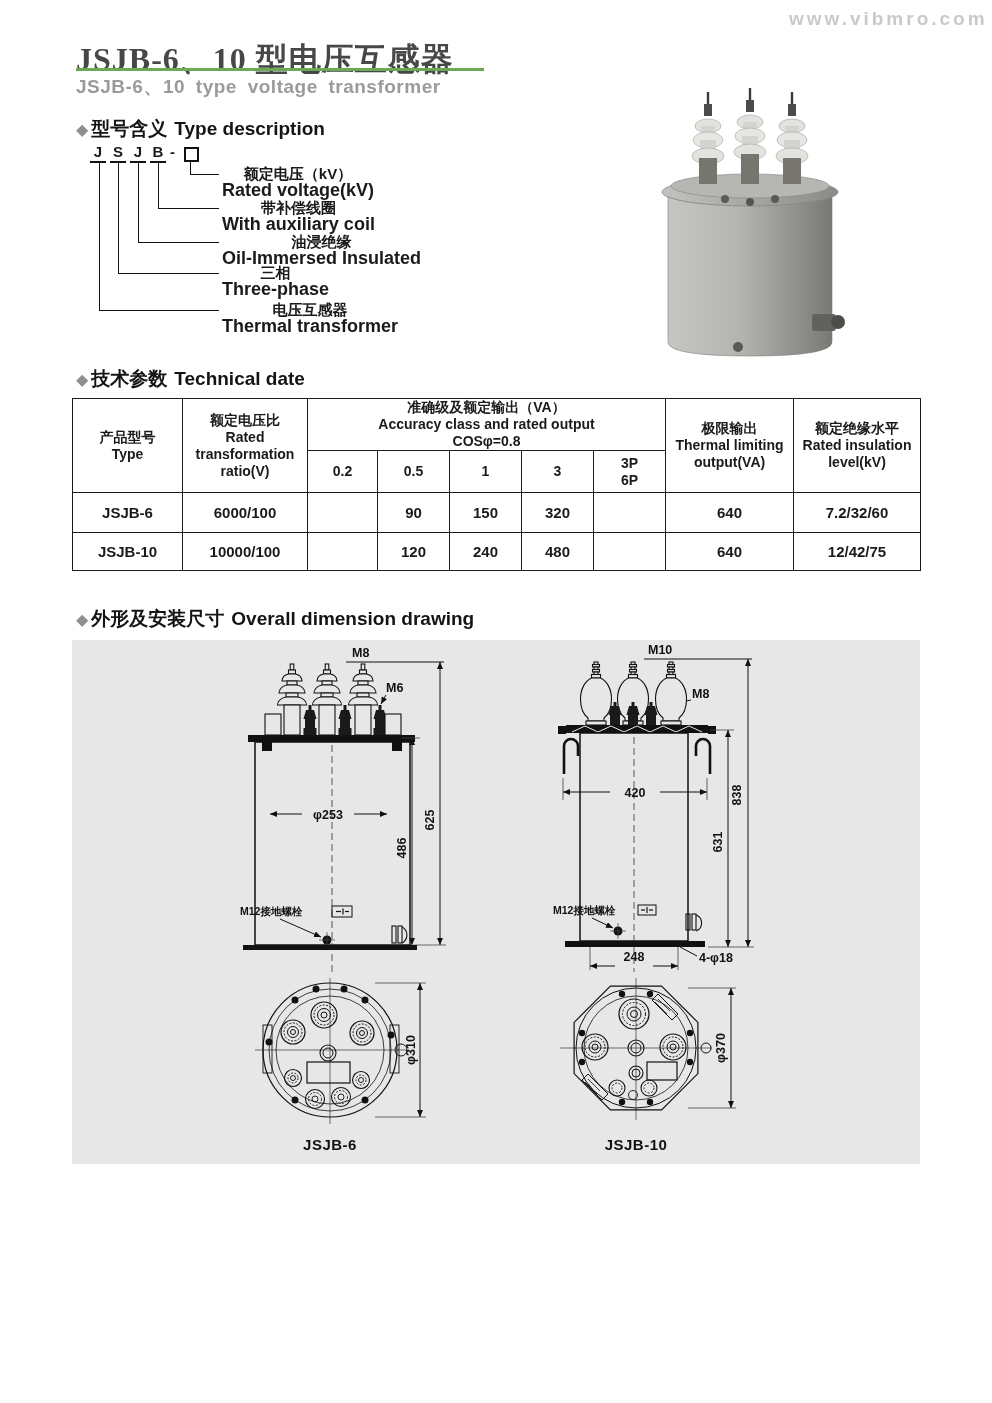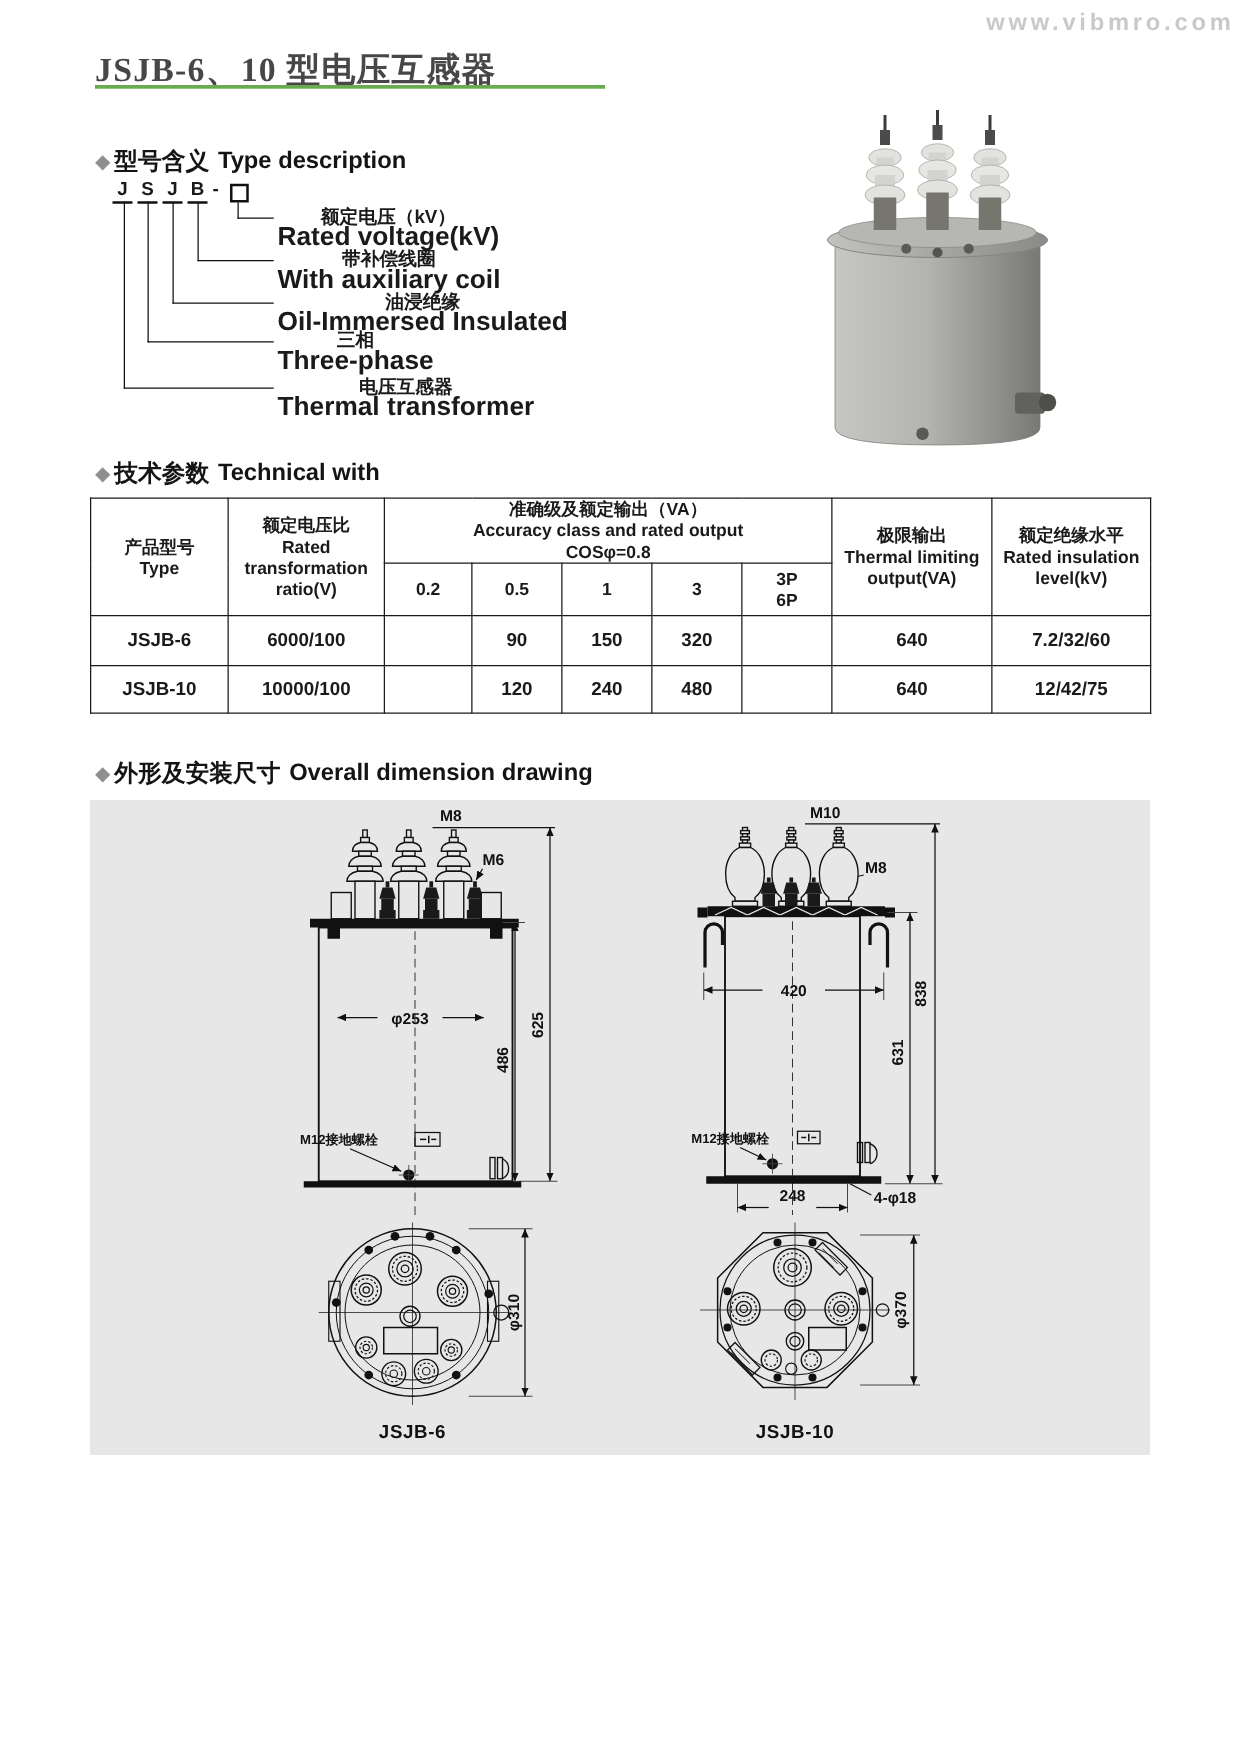--- a/index.html
+++ b/index.html
@@ -1,33 +1,33 @@
 <!DOCTYPE html>
 <html><head>
 <meta charset="utf-8">
 <style>
   html,body{margin:0;padding:0;background:#fff;}
   .page{position:relative;width:992px;height:1358px;background:#ffffff;overflow:hidden;
         font-family:"Liberation Sans",sans-serif;color:#1a1a1a;}
   .abs{position:absolute;}
   .watermark{font-size:19px;color:#c9c9c9;letter-spacing:3px;font-weight:bold;}
-  .title-zh{font-family:"Liberation Serif",serif;font-weight:bold;font-size:27px;color:#474747;letter-spacing:1px;white-space:nowrap;}
+  .title-zh{font-family:"Liberation Serif",serif;font-weight:bold;font-size:32px;color:#474747;letter-spacing:1px;white-space:nowrap;}
   .title-rule{background:#6aaa50;height:3px;}
   .title-en{font-size:19px;font-weight:bold;color:#9b9b9b;letter-spacing:.5px;word-spacing:5px;white-space:nowrap;}
   .sec-head{display:flex;align-items:center;white-space:nowrap;}
   .sec-head .diamond{color:#8f8f8f;font-size:16px;margin-right:3px;}
   .sec-head .zh{font-weight:bold;font-size:19px;color:#141414;}
   .sec-head .en{font-weight:bold;font-size:19px;color:#141414;margin-left:7px;}
   
   .code-letter{width:16px;text-align:center;font-weight:bold;font-size:15px;border-bottom:2px solid #111;padding-bottom:1px;}
   .code-dash{font-weight:bold;font-size:15px;}
   .code-box{width:11px;height:11px;border:2px solid #111;}
   .conn{border-left:1.6px solid #111;border-bottom:1.6px solid #111;}
   .code-label .zh{font-weight:bold;font-size:15px;line-height:17px;white-space:nowrap;text-align:center;}
-  .code-label .en{font-weight:bold;font-size:21px;line-height:16px;white-space:nowrap;}
+  .code-label .en{font-weight:bold;font-size:18px;line-height:16px;white-space:nowrap;}
   
   table.spec{border-collapse:collapse;table-layout:fixed;}
   table.spec th,table.spec td{border:1.5px solid #1a1a1a;text-align:center;vertical-align:middle;
       font-weight:bold;padding:0;white-space:pre-line;}
   table.spec th{font-size:14px;line-height:17px;}
   table.spec td{font-size:15px;}
   .note-line{font-weight:bold;font-size:14.5px;white-space:nowrap;}
   .note-line .en{margin-left:14px;}
   .panel{background:#e7e7e7;}
   svg text{font-family:"Liberation Sans",sans-serif;font-weight:bold;fill:#111;}
@@ -37,20 +37,21 @@
 </style>
 </head>
 <body>
 
 <div class="page">
 
   <div class="abs watermark" style="left:789px;top:8px;">www.vibmro.com</div>
 
   <div class="abs title-zh" style="left:76px;top:38px;">JSJB-6、10 型电压互感器</div>
   <div class="abs title-rule" style="left:76px;top:68px;width:408px;"></div>
+  <div class="abs title-en" style="left:76px;top:74px;">JSJB-6、10 type voltage transformer</div>
 
   <div class="abs sec-head" style="left:76px;top:116px;">
     <span class="diamond">◆</span>
     <span class="zh">型号含义</span>
     <span class="en">Type description</span>
   </div>
 
   <div class="abs code-letter" style="left:90px;top:143px;">J</div>
   <div class="abs code-letter" style="left:110px;top:143px;">S</div>
   <div class="abs code-letter" style="left:130px;top:143px;">J</div>
@@ -138,21 +139,21 @@
     <circle cx="110" cy="116" r="4" fill="#55554f"></circle>
     <circle cx="135" cy="113" r="4" fill="#5a5a57"></circle>
     <rect x="172" y="228" width="24" height="17" rx="3" fill="#61615e"></rect>
     <circle cx="198" cy="236" r="7" fill="#4d4d4a"></circle>
     <circle cx="98" cy="261" r="5" fill="#595956"></circle>
   </svg>
 
   <div class="abs sec-head" style="left:76px;top:366px;">
     <span class="diamond">◆</span>
     <span class="zh">技术参数</span>
-    <span class="en">Technical with</span>
+    <span class="en">Technical date</span>
   </div>
 
   <table class="spec abs" style="left:72px;top:398px;width:848px;">
     <colgroup>
       <col style="width:110px">
         <col style="width:125px">
         <col style="width:70px">
         <col style="width:72px">
       <col style="width:72px">
         <col style="width:72px">

